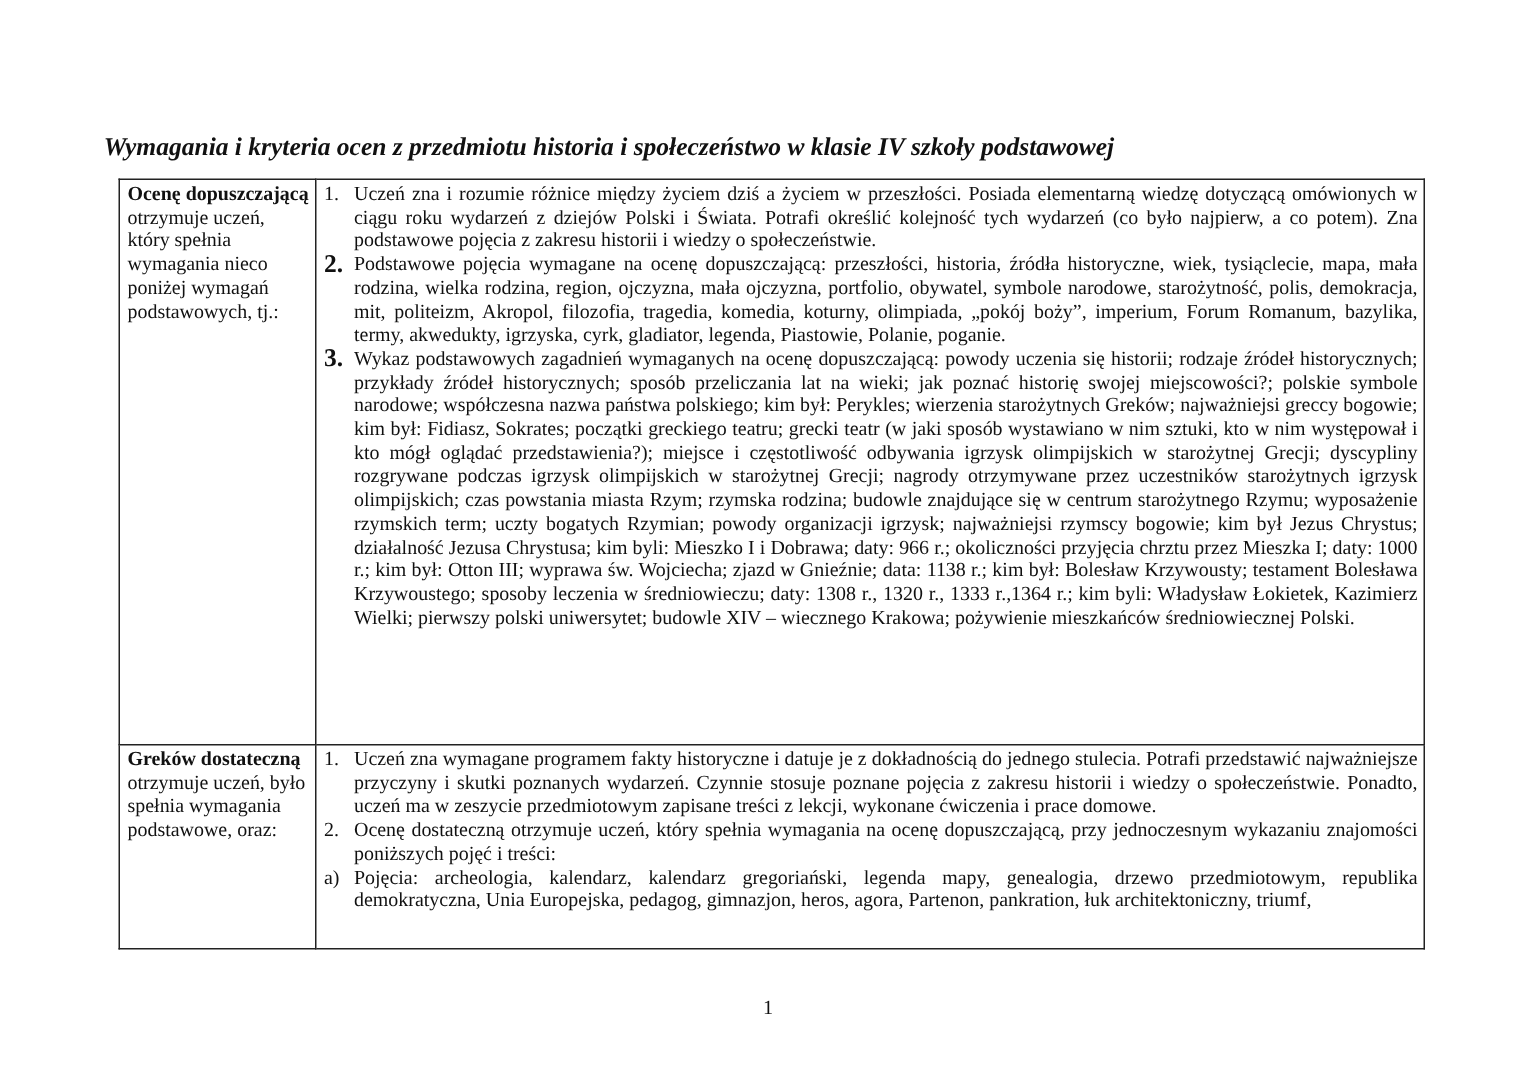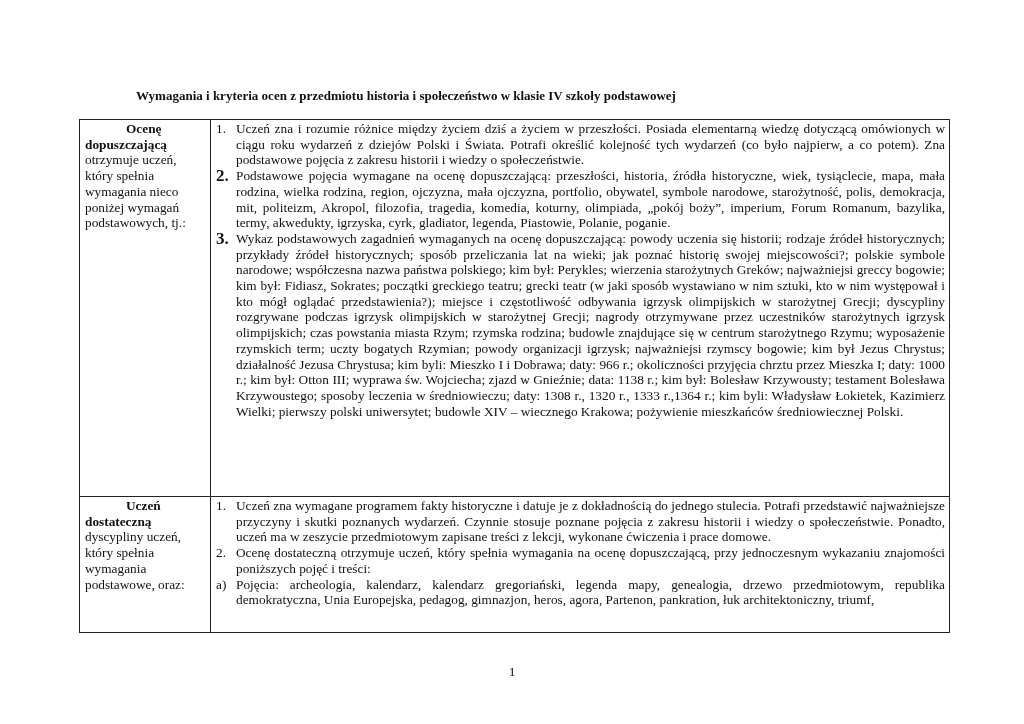--- a/index.html
+++ b/index.html
@@ -1,25 +1,25 @@
 <!DOCTYPE html>
 <html><head>
   <meta charset="utf-8">
   <style>
     html, body { margin:0; padding:0; background:#ffffff; }
     body { width:1024px; height:724px; position:relative; overflow:hidden;
       font-family:"Liberation Serif", serif; color:#111; }
     .title { position:absolute; left:0; top:88px; width:812px; text-align:center;
-      font-weight:bold; font-size:13px; }
+      font-weight:bold; font-size:17px;font-style:italic; }
     table.req { position:absolute; left:79px; top:119px; width:871px;
       border-collapse:collapse; table-layout:fixed; }
     table.req td { border:1.5px solid #222; vertical-align:top; padding:1px 4px 0 5px;
       font-size:13.3px; line-height:15.7px; }
     td.lead { width:121px; text-align:left; }
-    td.lead .b { font-weight:bold;margin-left:41px; }
+    td.lead .b { font-weight:bold; }
     td.body { text-align:justify; padding-right:5px; }
     .item { display:flex; }
     .num { flex:0 0 20px; }
     .num.big { font-weight:bold; font-size:17px; line-height:15.7px; }
     .txt { flex:1; text-align:justify; }
     .r1 { height:377px; }
     .r2 { height:136px; }
     .pagenum { position:absolute; top:664px; left:0; width:1024px; text-align:center; font-size:13.5px; }
   </style>
 </head>
@@ -44,22 +44,22 @@
         <span class="txt">Podstawowe pojęcia wymagane na ocenę dopuszczającą: przeszłości, historia, źródła historyczne, wiek, tysiąclecie, mapa, mała rodzina, wielka rodzina, region, ojczyzna, mała ojczyzna, portfolio, obywatel, symbole narodowe, starożytność, polis, demokracja, mit, politeizm, Akropol, filozofia, tragedia, komedia, koturny, olimpiada, „pokój boży”, imperium, Forum Romanum, bazylika, termy, akwedukty, igrzyska, cyrk, gladiator, legenda, Piastowie, Polanie, poganie.</span>
       </div>
       <div class="item">
         <span class="num big">3.</span>
         <span class="txt"> Wykaz podstawowych zagadnień wymaganych na ocenę dopuszczającą: powody uczenia się historii; rodzaje źródeł historycznych; przykłady źródeł historycznych; sposób przeliczania lat na wieki; jak poznać historię swojej miejscowości?; polskie symbole narodowe; współczesna nazwa państwa polskiego; kim był: Perykles; wierzenia starożytnych Greków; najważniejsi greccy bogowie; kim był: Fidiasz, Sokrates; początki greckiego teatru; grecki teatr (w jaki sposób wystawiano w nim sztuki, kto w nim występował i kto mógł oglądać przedstawienia?); miejsce i częstotliwość odbywania igrzysk olimpijskich w starożytnej Grecji; dyscypliny rozgrywane podczas igrzysk olimpijskich w starożytnej Grecji; nagrody otrzymywane przez uczestników starożytnych igrzysk olimpijskich; czas powstania miasta Rzym; rzymska rodzina; budowle znajdujące się w centrum starożytnego Rzymu; wyposażenie rzymskich term; uczty bogatych Rzymian; powody organizacji igrzysk; najważniejsi rzymscy bogowie; kim był Jezus Chrystus; działalność Jezusa Chrystusa; kim byli: Mieszko I i Dobrawa; daty: 966 r.; okoliczności przyjęcia chrztu przez Mieszka I; daty: 1000 r.; kim był: Otton III; wyprawa św. Wojciecha; zjazd w Gnieźnie; data: 1138 r.; kim był: Bolesław Krzywousty; testament Bolesława Krzywoustego; sposoby leczenia w średniowieczu; daty: 1308 r., 1320 r., 1333 r.,1364 r.; kim byli: Władysław Łokietek, Kazimierz Wielki; pierwszy polski uniwersytet; budowle XIV – wiecznego Krakowa; pożywienie mieszkańców średniowiecznej Polski.</span>
       </div>
     </td>
   </tr>
   <tr class="r2">
     <td class="lead">
-      <span class="b">Uczeń dostateczną</span>
-      <span>dyscypliny uczeń, który spełnia wymagania podstawowe, oraz:</span>
+      <span class="b">Greków dostateczną</span>
+      <span>otrzymuje uczeń, było spełnia wymagania podstawowe, oraz:</span>
     </td>
     <td class="body">
       <div class="item">
         <span class="num">1.</span>
         <span class="txt">Uczeń zna wymagane programem fakty historyczne i datuje je z dokładnością do jednego stulecia. Potrafi przedstawić najważniejsze przyczyny i skutki poznanych wydarzeń. Czynnie stosuje poznane pojęcia z zakresu historii i wiedzy o społeczeństwie. Ponadto, uczeń ma w zeszycie przedmiotowym zapisane treści z lekcji, wykonane ćwiczenia i prace domowe.</span>
       </div>
       <div class="item">
         <span class="num">2.</span>
         <span class="txt">Ocenę dostateczną otrzymuje uczeń, który spełnia wymagania na ocenę dopuszczającą, przy jednoczesnym wykazaniu znajomości poniższych pojęć i treści:</span>
       </div>

